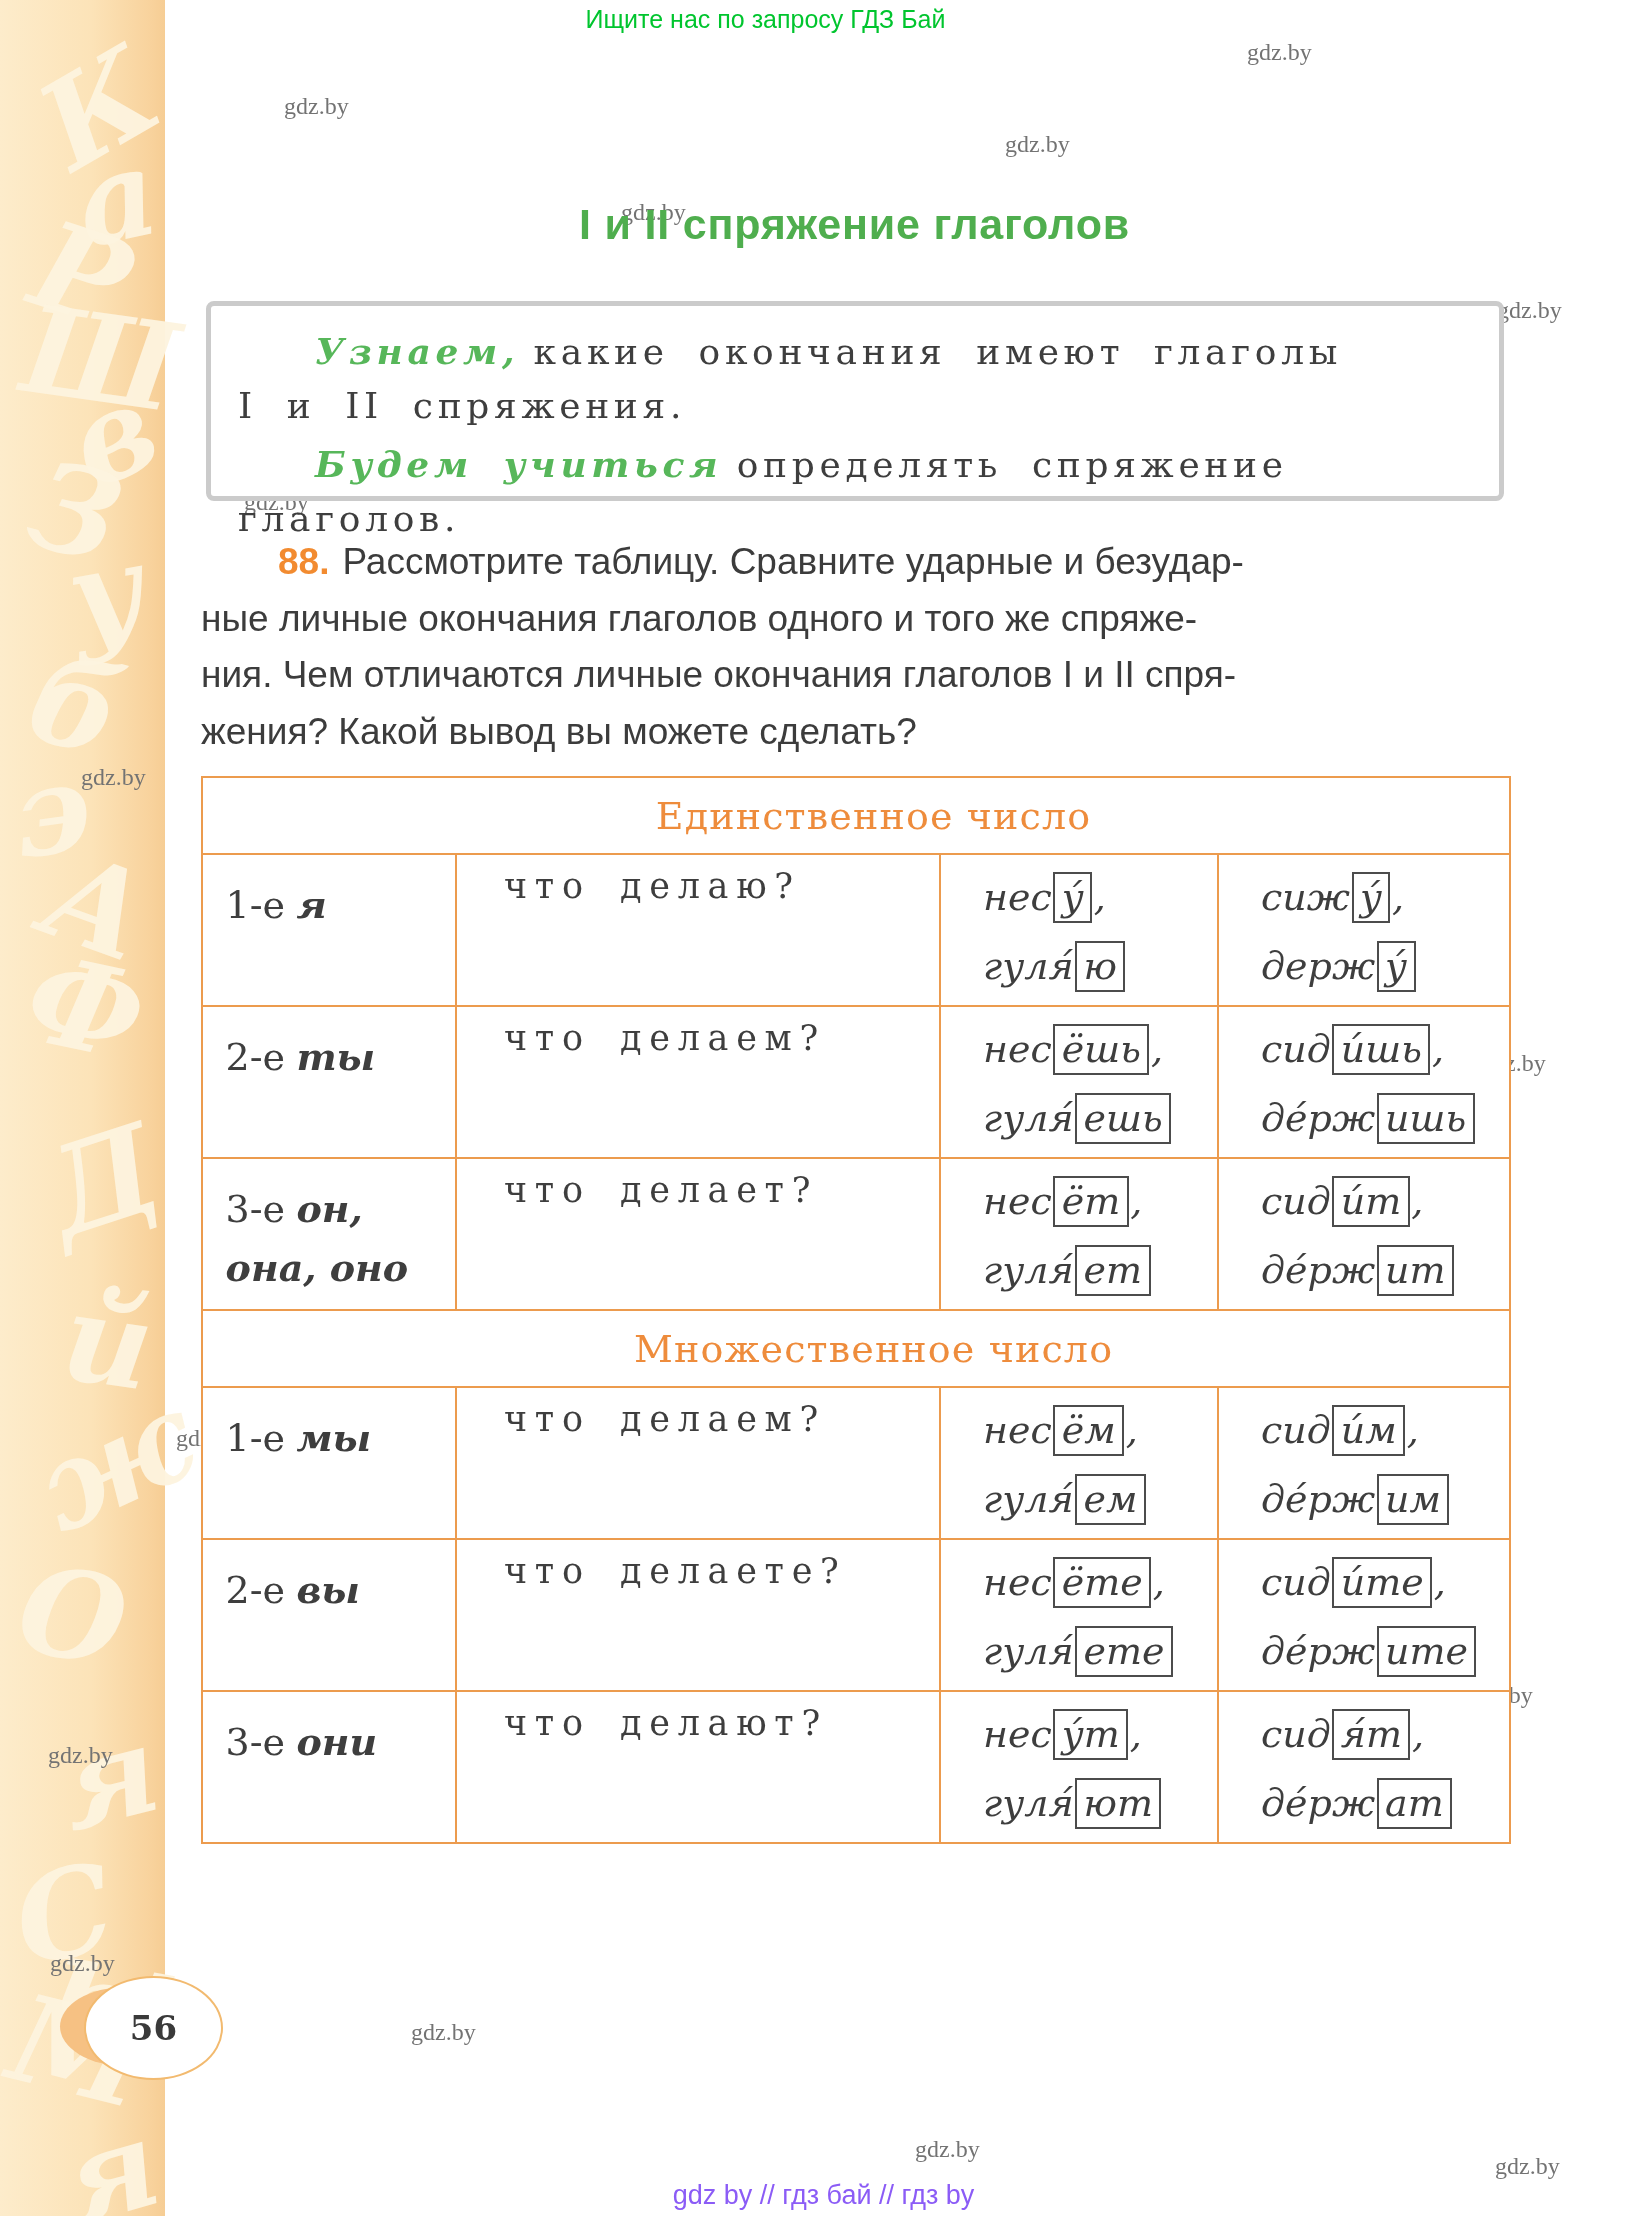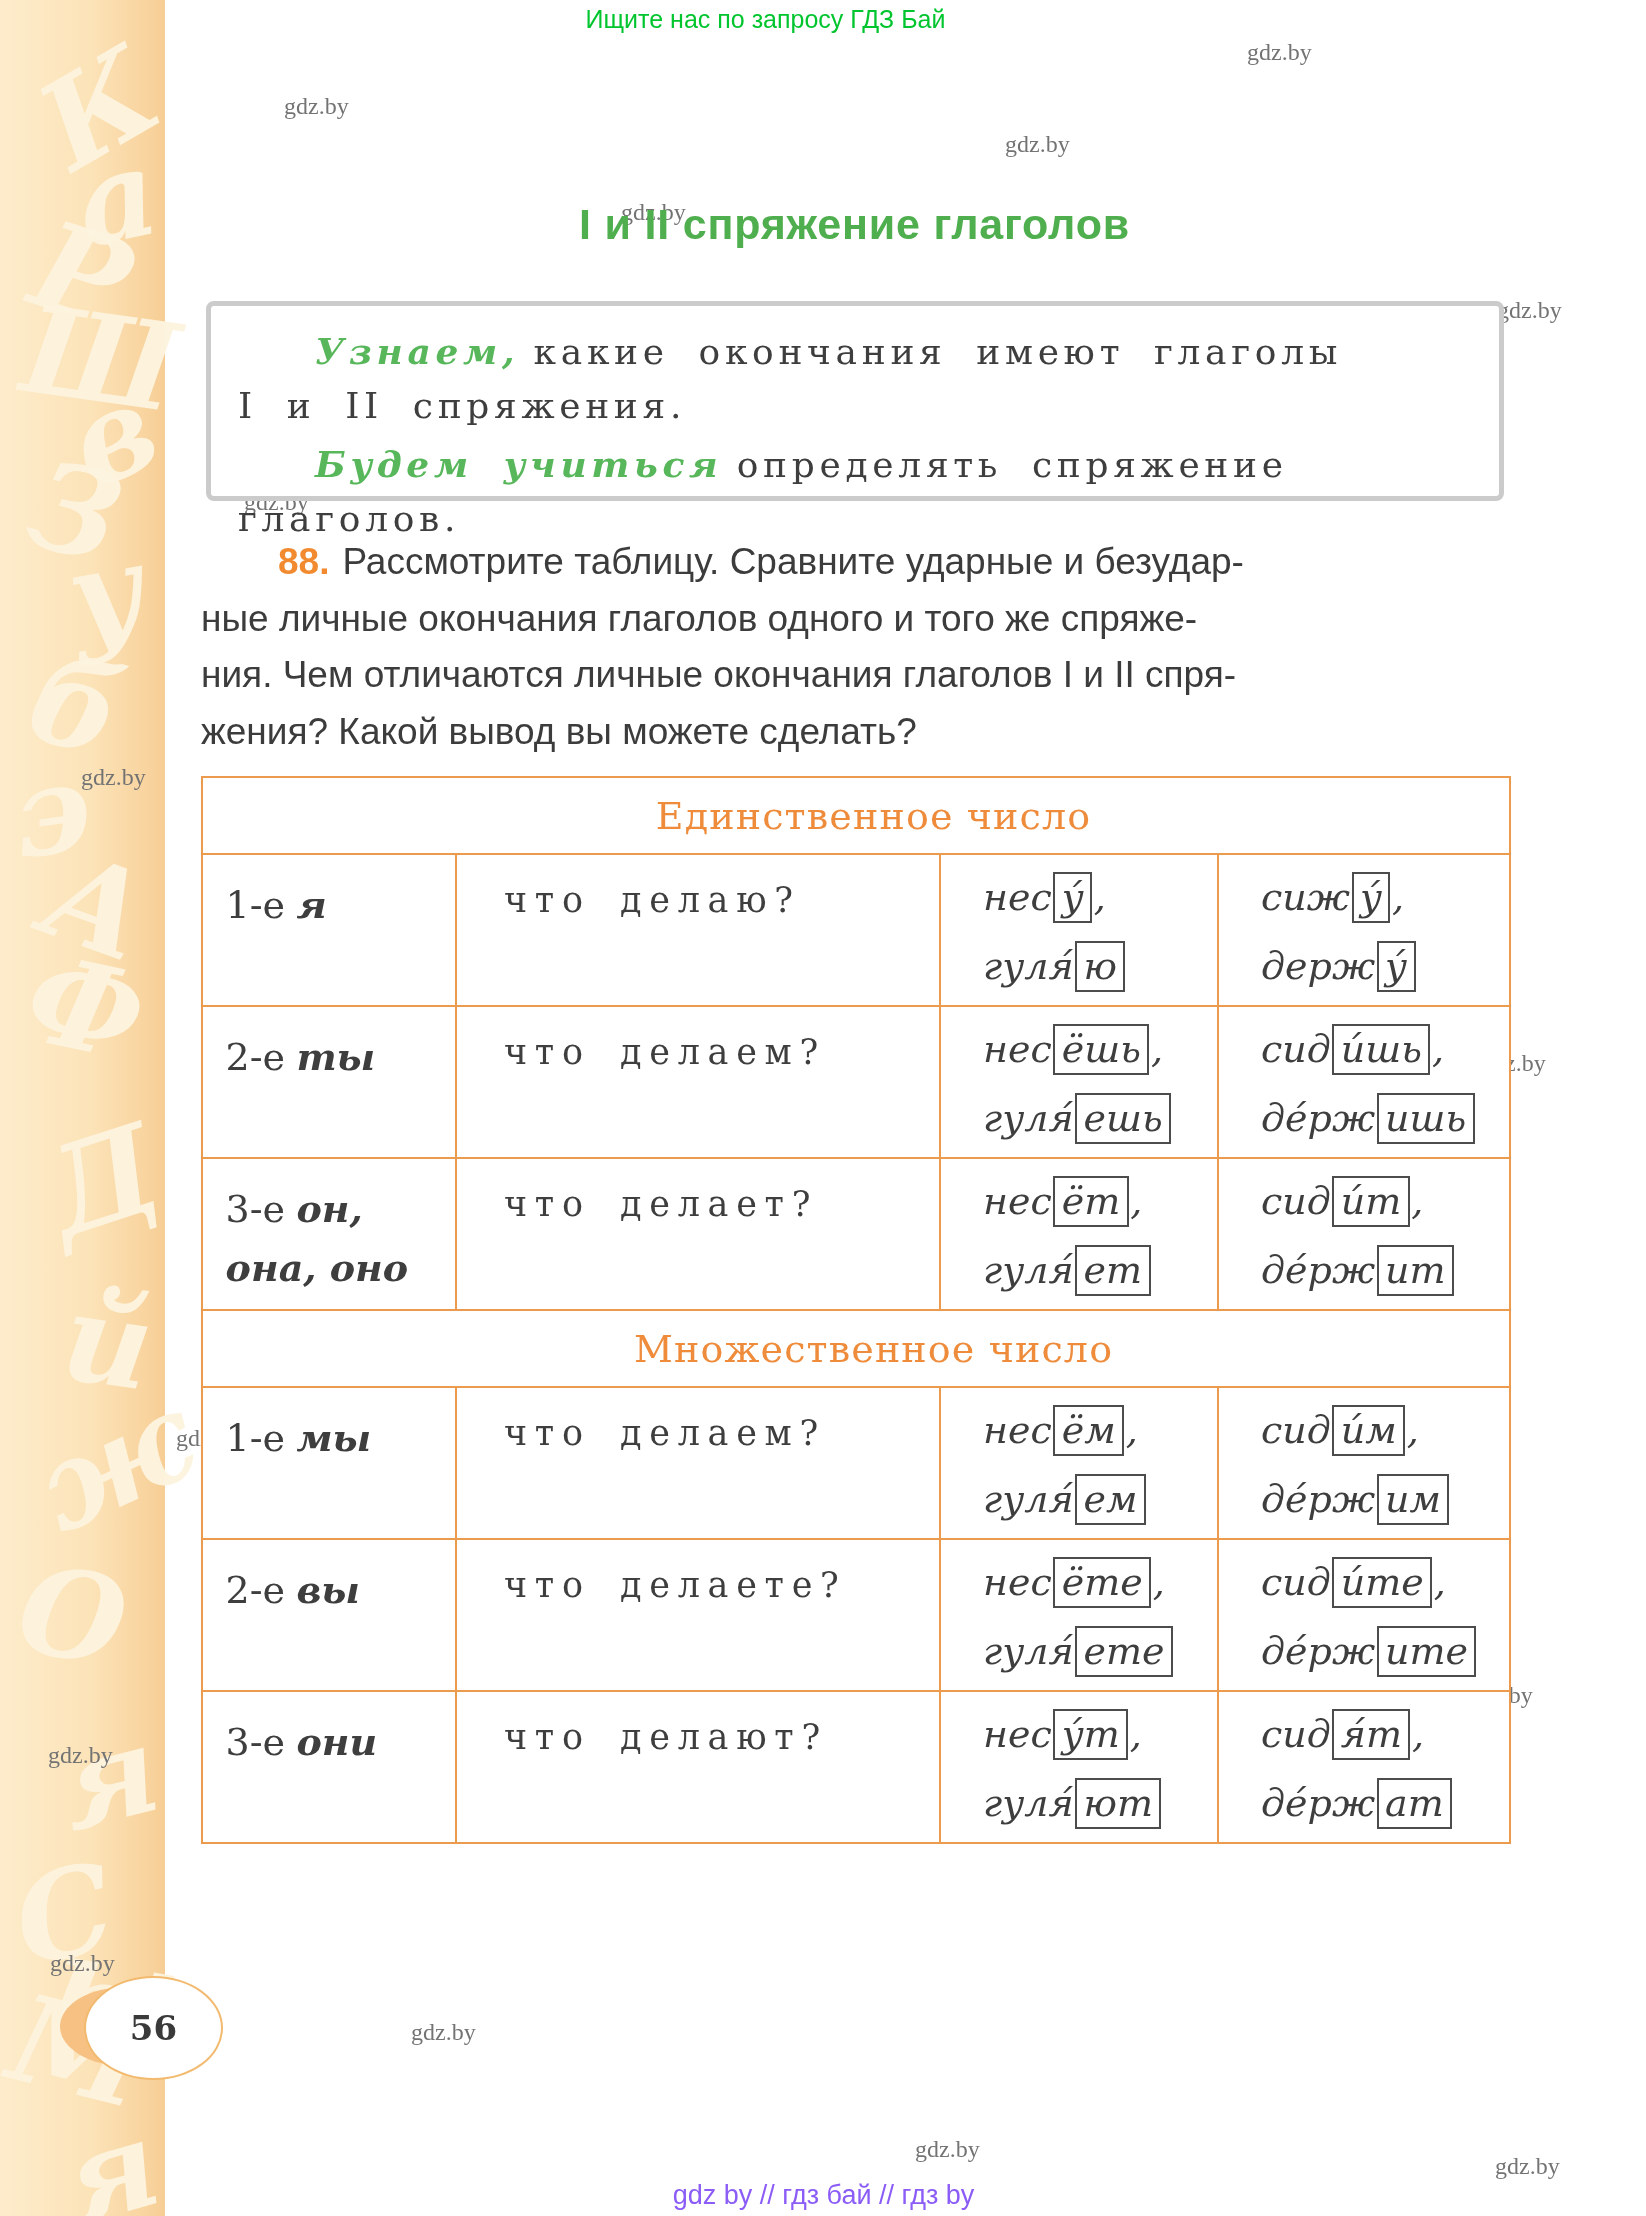--- a/index.html
+++ b/index.html
@@ -73,21 +73,21 @@
   }
   .section-row td{
     height:77px;text-align:center;vertical-align:middle;
     font-size:38px;color:#ee8c3c;background:#ffffff;letter-spacing:0.03em;padding-left:36px;
   }
   .data-row td{height:152px;vertical-align:top;background:#ffffff;}
   .cell-person{padding:21px 0 0 22.6px;font-size:38px;line-height:1.55;}
   .person{margin-right:11.3px;}
   .pronoun{font-weight:bold;font-style:italic;}
   .cell-question{
-    padding:25px 0 0 47px;font-size:35px;
+    padding:11px 0 0 47px;font-size:35px;
     letter-spacing:0.22em;word-spacing:0.3em;
   }
   .cell-verbs{padding:8px 0 0 42px;font-size:38px;font-style:italic;}
   .vf{display:block;line-height:69px;white-space:nowrap;}
   .ending-box{
     display:inline-block;border:2.4px solid #4c4c4c;padding:1.6px 6.4px;
     line-height:1.15;margin:0 1.6px;
   }
   
   .badge{position:absolute;left:60px;top:1976px;width:169px;height:105px;}

